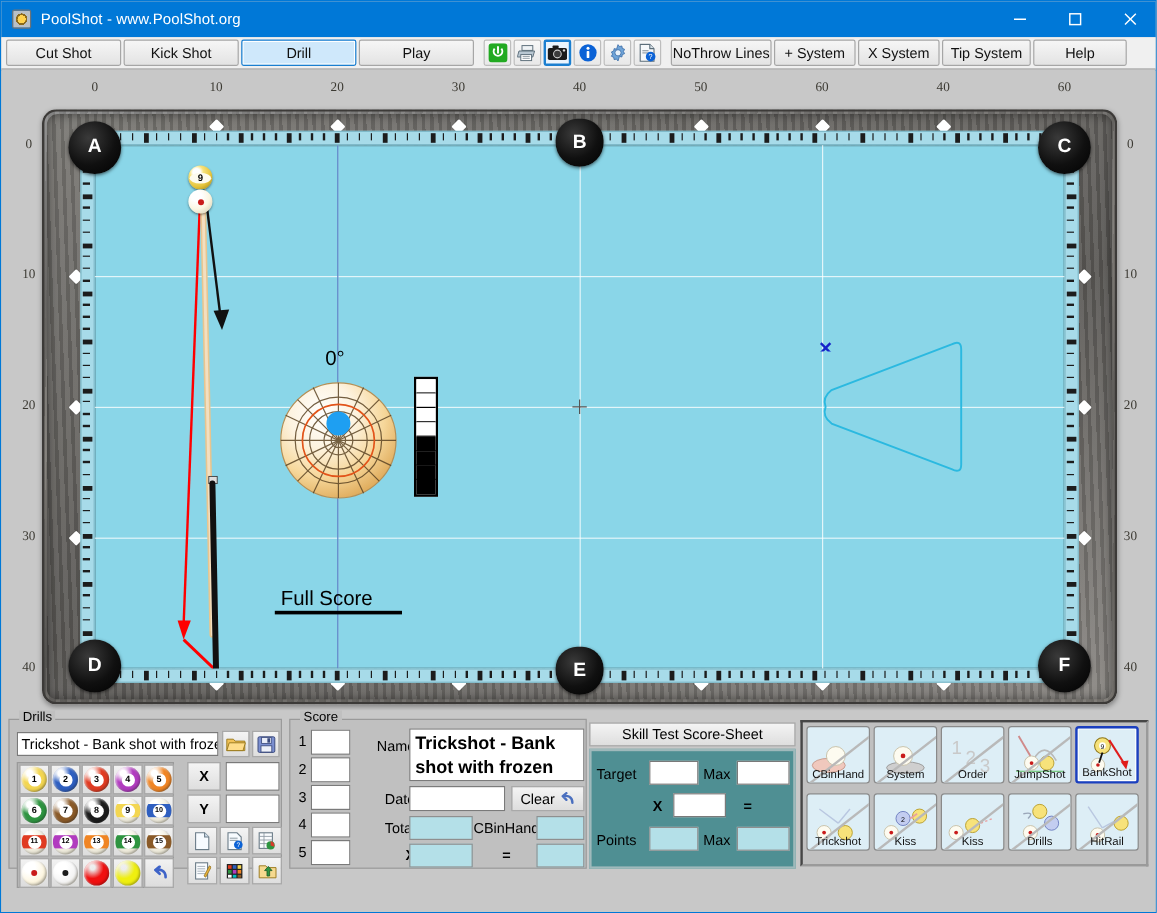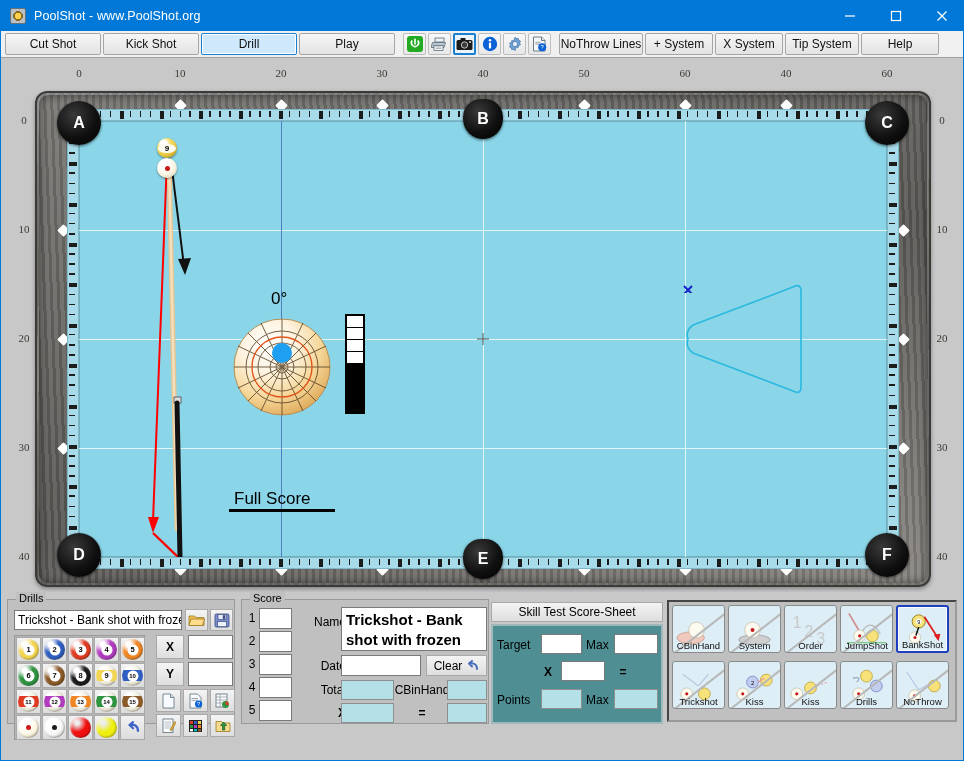--- a/index.html
+++ b/index.html
@@ -1148,19 +1148,19 @@
           </div>
           <div class="shotbtn" style="left: 224px; top: 0px;">
             <svg class="shotart" viewBox="0 0 52 42">
               <line x1="10" y1="8" x2="22" y2="26" stroke="#b9c7e0" stroke-width="1.2"></line>
               <line x1="22" y1="26" x2="40" y2="16" stroke="#b9c7e0" stroke-width="1.2"></line>
               <circle cx="18" cy="32" r="6" fill="#fdfbf0" stroke="#c7c0a8" stroke-width=".8"></circle>
               <circle cx="18" cy="32" r="1.6" fill="#c91b1b"></circle>
               <circle cx="38" cy="22" r="6" fill="#f7e27a" stroke="#b89e2f" stroke-width=".8"></circle>
             </svg>
             <div class="slash"></div>
-            <div class="lbl2">NoThrow</div>
+            <div class="lbl2">HitRail</div>
           </div>
         </div>
     </div>
 
   </div>
 </div>
 
 </body></html>

